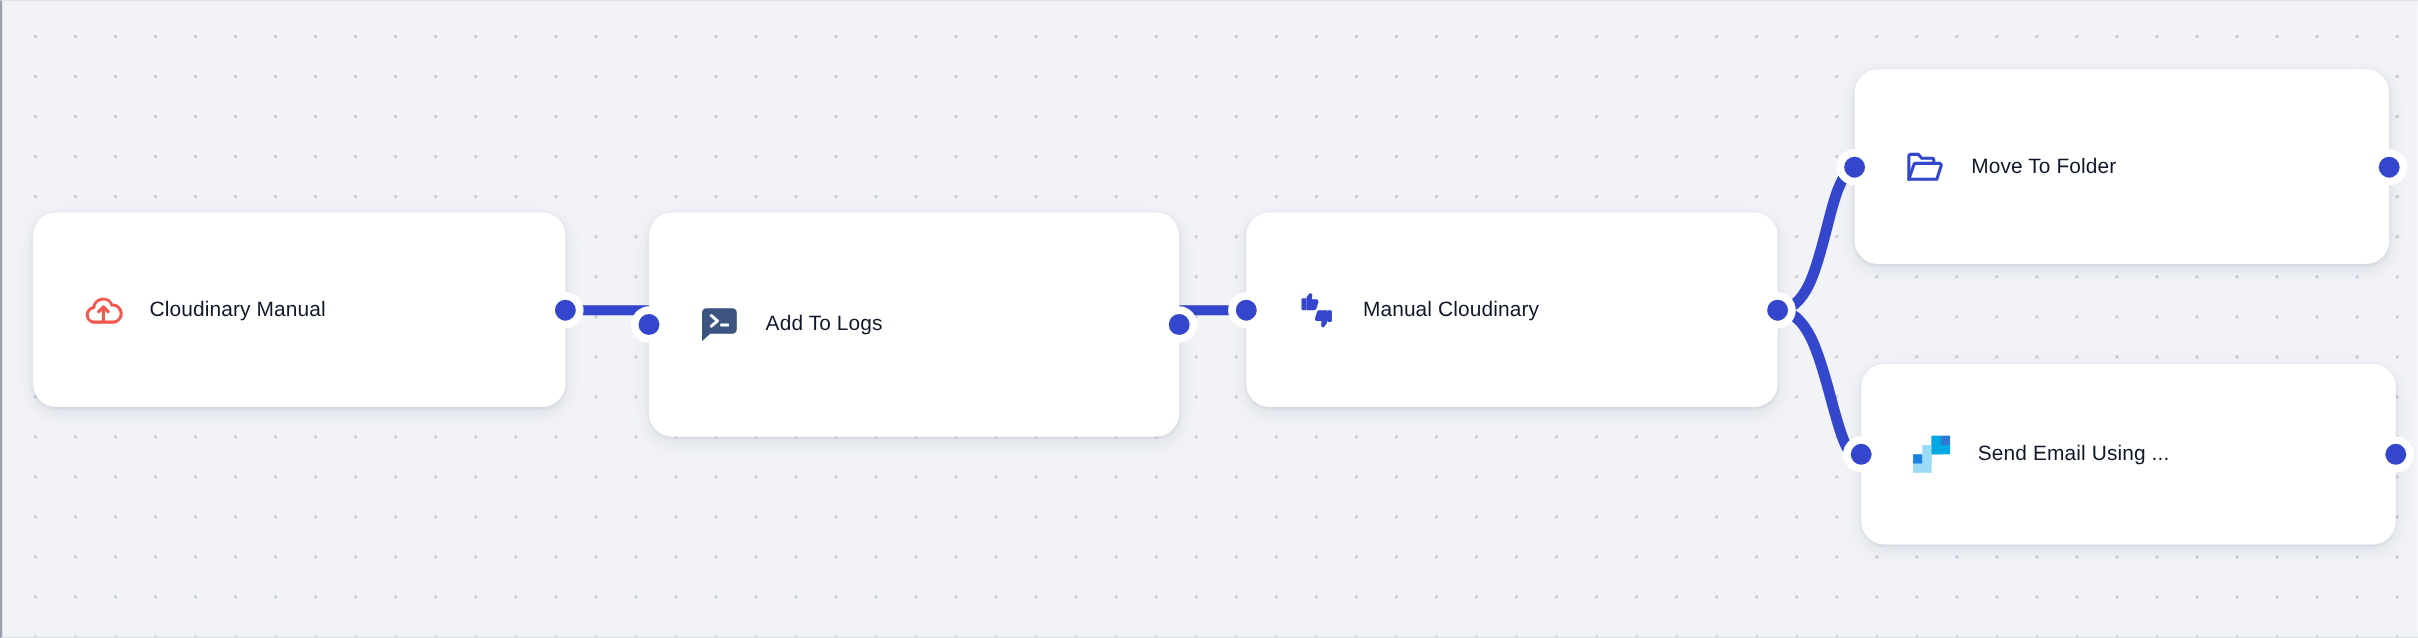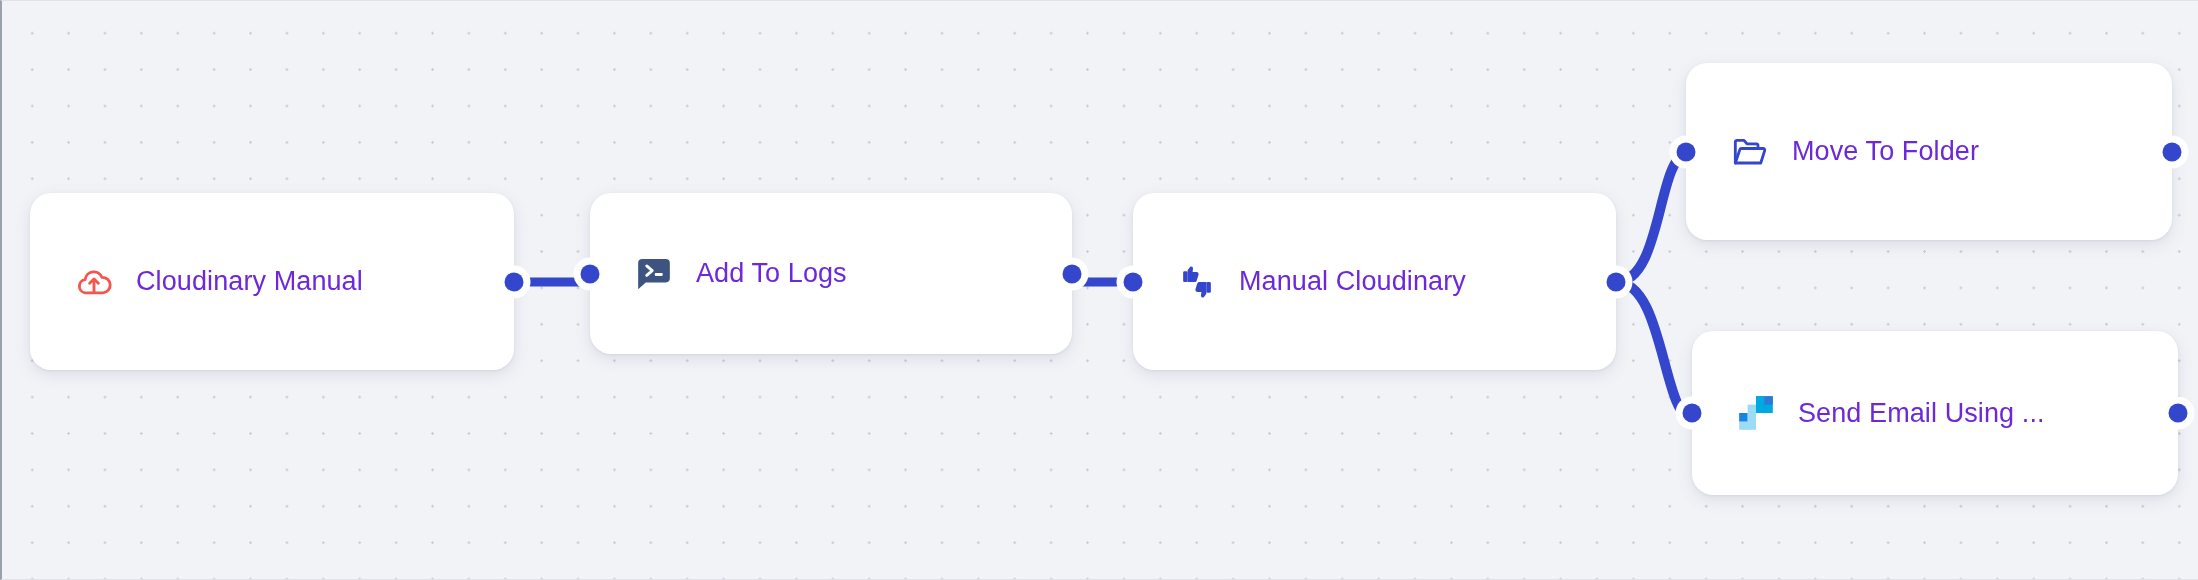--- a/index.html
+++ b/index.html
@@ -60,22 +60,22 @@
     flex: 0 0 auto;
     width: 40px;
     height: 40px;
     display: flex;
     align-items: center;
     justify-content: center;
     margin-right: 22px;
   }
   .node-icon svg { display: block; }
   .node-label {
-    font-size: 27px;
-    color: #6d28d9;
+    font-size: 19px;
+    color: #0f172a;
     letter-spacing: 0.1px;
     white-space: nowrap;
     font-weight: 400;
   }
 
   
   .port {
     position: absolute;
     width: 19px;
     height: 19px;
@@ -115,21 +115,21 @@
           <path d="M6.5 18.5 A4 4 0 0 1 6.7 10.6 A5.2 5.2 0 0 1 16.7 9.2 A3.9 3.9 0 0 1 17.4 18.5 Z"></path>
           <path d="M12 18.2 L12 10.4"></path>
           <path d="M9.4 12.8 L12 10.2 L14.6 12.8"></path>
         </svg>
       </span>
       <span class="node-label">Cloudinary Manual</span>
     </div>
     <span class="port out"></span>
   </div>
 
-  <div class="node" style="left:588px; top:192px; width:482px; height:161px;">
+  <div class="node" style="left:588px; top:192px; width:482px; height:204px;">
     <div class="node-inner">
       <span class="node-icon">
         <svg width="38" height="38" viewBox="0 0 24 24">
           <path fill="#3d5480" d="M4.6 2.6 h14.8 a2.6 2.6 0 0 1 2.6 2.6 v9.5 a2.6 2.6 0 0 1 -2.6 2.6
                    h-12.6 l-4.8 4.3 v-16.4 a2.6 2.6 0 0 1 2.6 -2.6 z"></path>
           <path d="M7.4 6.9 L10.9 9.9 L7.4 12.9" stroke="#ffffff" stroke-width="1.8" fill="none" stroke-linecap="round" stroke-linejoin="round"></path>
           <rect x="12.5" y="11.4" width="5.0" height="1.8" rx="0.5" fill="#ffffff"></rect>
         </svg>
       </span>
       <span class="node-label">Add To Logs</span>

